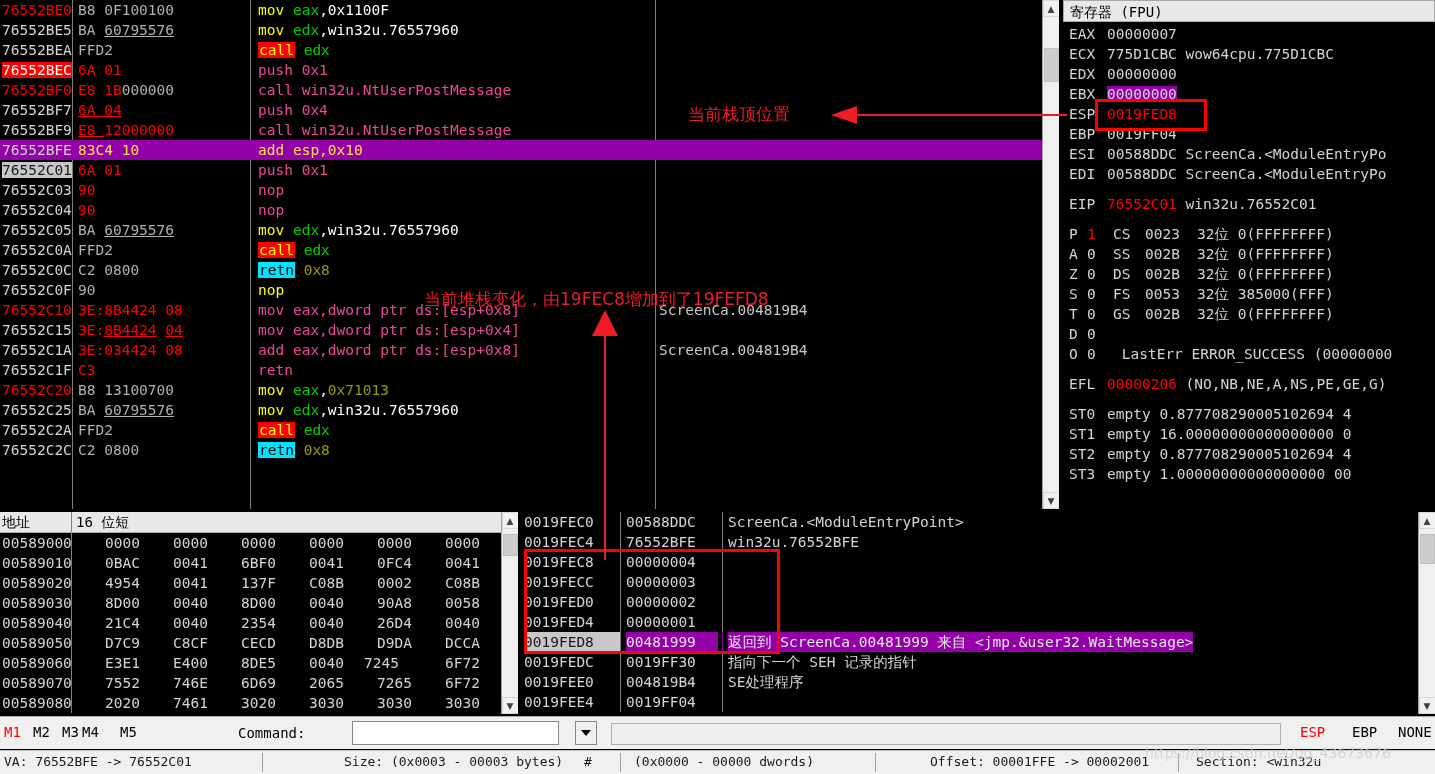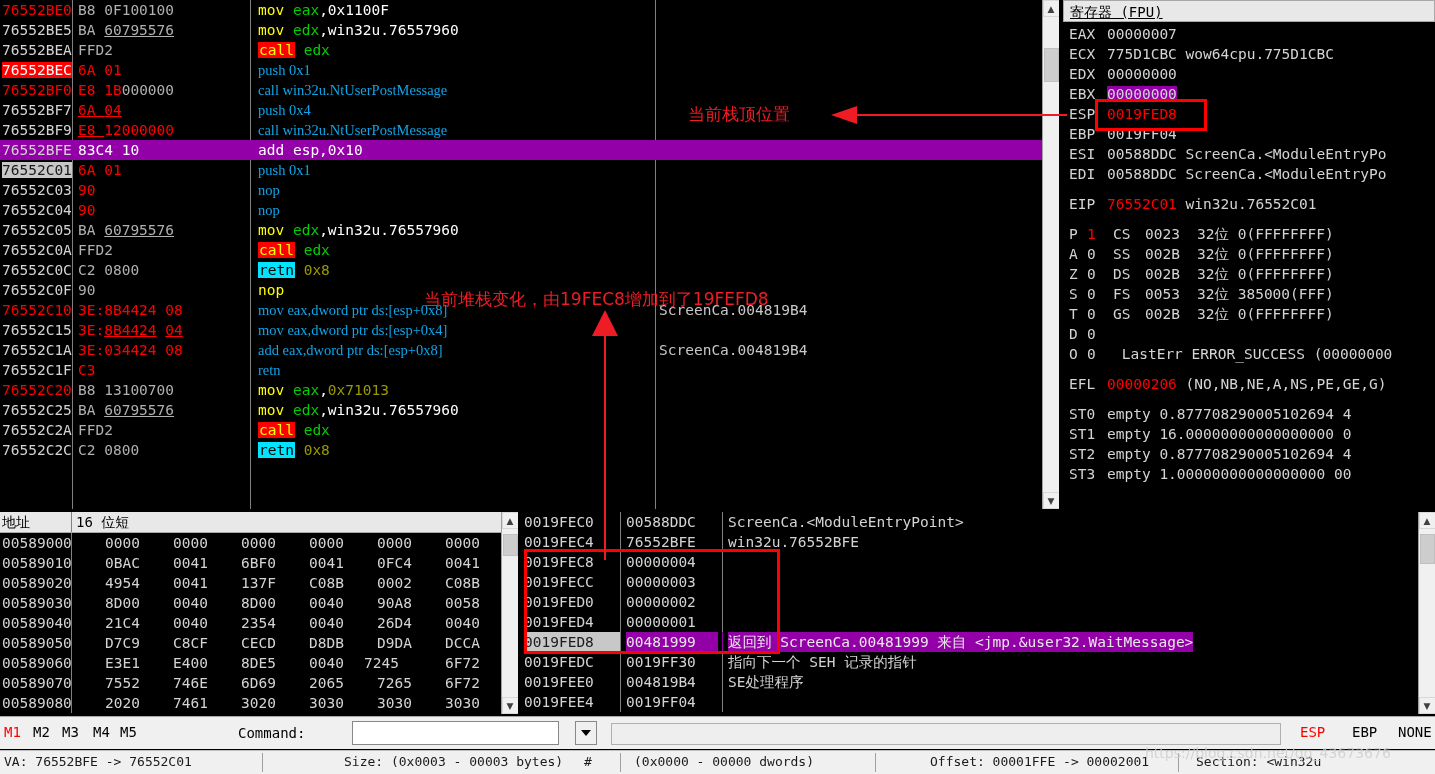--- a/index.html
+++ b/index.html
@@ -45,32 +45,32 @@
   .sep3 { position: absolute; left: 655px; top: 0; bottom: 0; width: 1px; background: #808080; }
 
   .a-red   { color: #ff0000; }
   .a-white { color: #d4d4d4; }
   .a-sel   { color: #1a1a1a; background: #c8c8c8; }
   .a-bp    { color: #ffffff; background: #ff0000; }
   .b-gray  { color: #b0b0b0; }
   .b-red   { color: #ff0000; }
   .b-ul    { text-decoration: underline; }
   .i-mn-y  { color: #ffff00; }
-  .i-mn-r  { color: #0ea5e9; font-family: Liberation Serif, serif; }
+  .i-mn-r  { color: #ec4899; }
   .i-reg   { color: #00d000; }
   .i-wh    { color: #ffffff; }
   .i-olive { color: #9a9a00; }
   .i-call  { color: #ffff00; background: #ff0000; padding: 0 1px; }
   .i-retn  { color: #000000; background: #00e5ff; padding: 0 1px; }
   .hl-purple { background: #9400a8; }
   .hl-purple .col-addr { color: #d8d8d8; }
-  .hl-purple .col-byte, .hl-purple .col-insn { color: #ffffff; }
-
-  
-  #regs { left: 1063px; top: 0; width: 372px; height: 509px; background: #6d28d9; text-decoration: underline; }
+  .hl-purple .col-byte, .hl-purple .col-insn { color: #fde047; }
+
+  
+  #regs { left: 1063px; top: 0; width: 372px; height: 509px; background: #6d28d9; }
   #regs .title {
     height: 22px; line-height: 22px; background: #e8e8e8; color: #000;
     font-size: 14px; padding-left: 6px; border: 1px solid #a8a8a8;
     font-family: "DejaVu Sans Mono", monospace;
   }
   #regs .body { position: absolute; top: 22px; left: 0; right: 0; bottom: 0; background: #000; padding: 2px 0 0 6px; }
   .rrow { height: 20px; line-height: 20px; font-size: 14.5px; color: #d4d4d4; white-space: nowrap; }
   .rname { display: inline-block; width: 38px; color: #d4d4d4; }
   .rval  { color: #d4d4d4; }
   .rval.red { color: #ff0000; }
@@ -554,21 +554,21 @@
   <div class="annot" style="left:424px; top:288px;">当前堆栈变化，由19FEC8增加到了19FEFD8</div>
 
   <div class="arrow-line" style="left:604px; top:328px; width:2px; height:232px;"></div>
   <div class="arrow-head" style="left:592px; top:310px; border-left:13px solid transparent; border-right:13px solid transparent; border-bottom:26px solid #ee1c24;"></div>
 
   <div id="botbar">
     <div id="mbtns">
         <div class="mbtn active" style="left: 4px;">M1</div>
         <div class="mbtn" style="left: 33px;">M2</div>
         <div class="mbtn" style="left: 62px;">M3</div>
-        <div class="mbtn" style="left: 93px;">M4</div>
+        <div class="mbtn" style="left: 82px;">M4</div>
         <div class="mbtn" style="left: 120px;">M5</div>
       </div>
     <div id="cmd-label">Command:</div>
     <input id="cmd-input" type="text" value="" style="">
     <div id="cmd-drop">
       <i></i>
     </div>
     <input id="cmd2-input" type="text" value="" style="">
     <div id="rbtns">
         <div class="rbtn esp" style="left: 1300px;">ESP</div>

